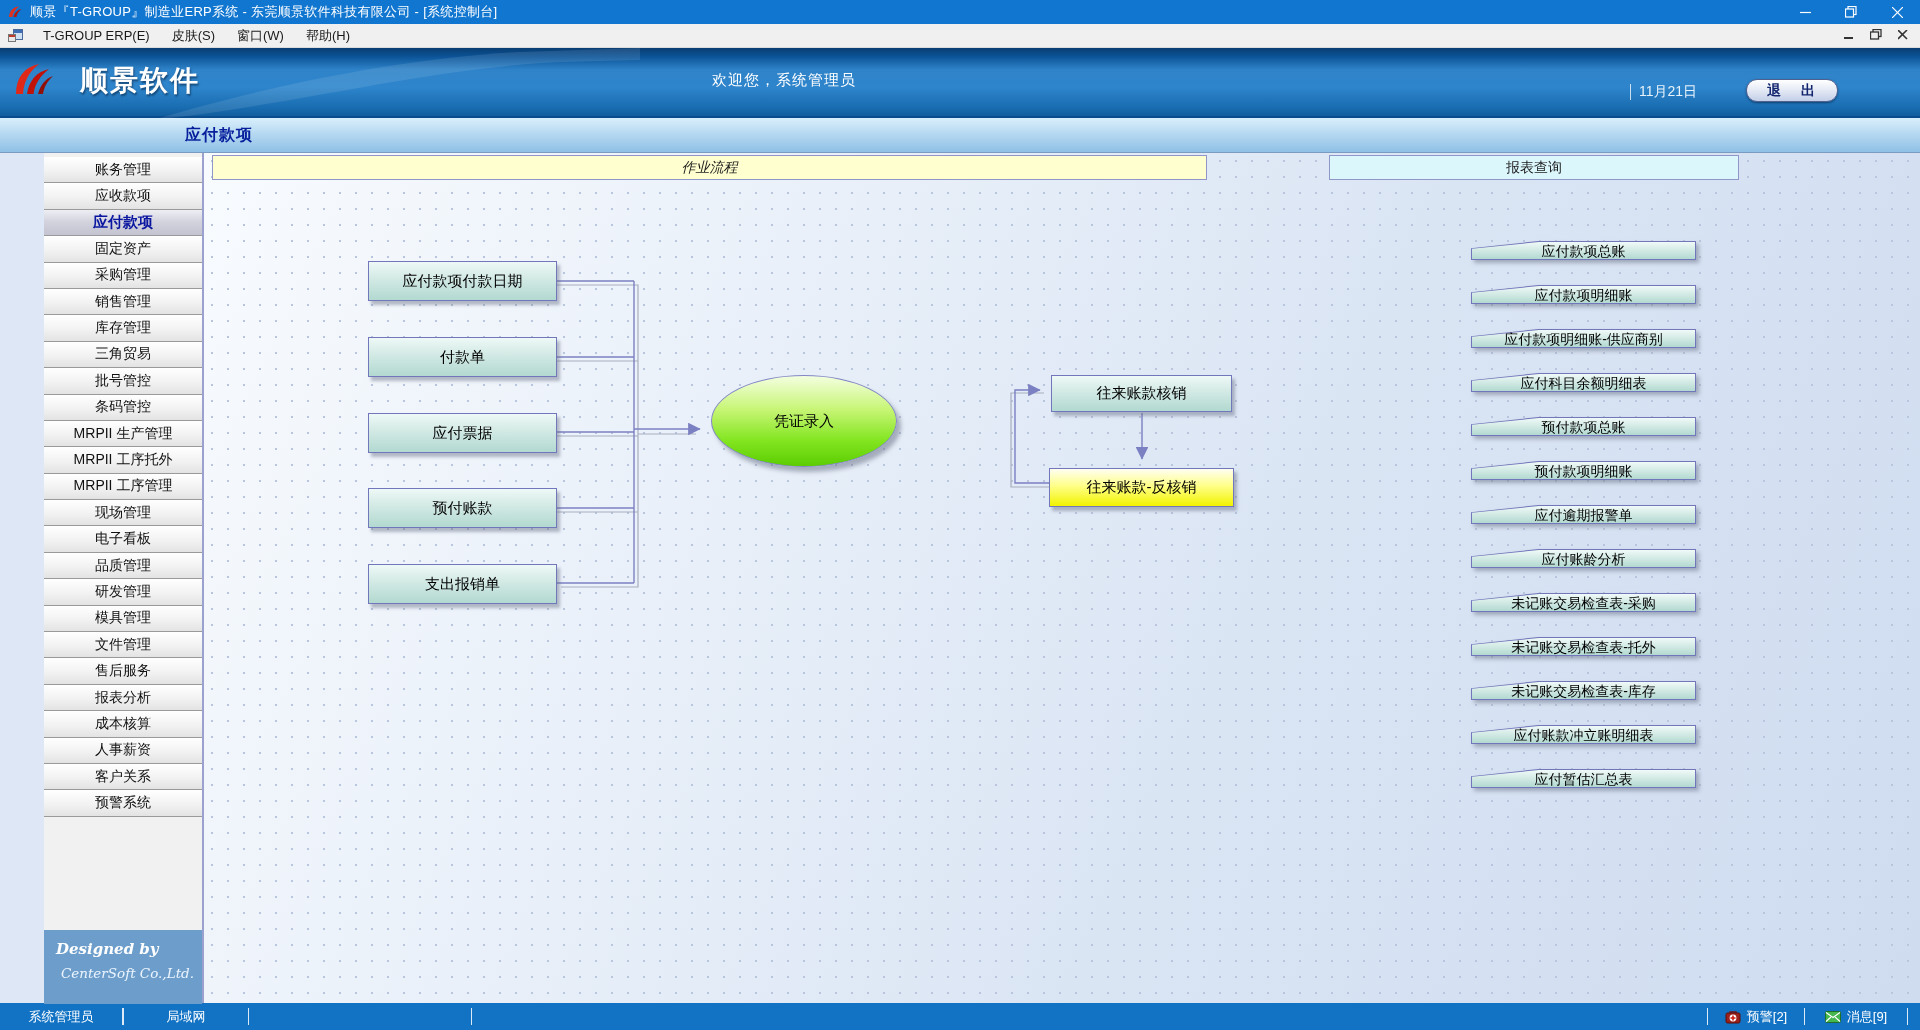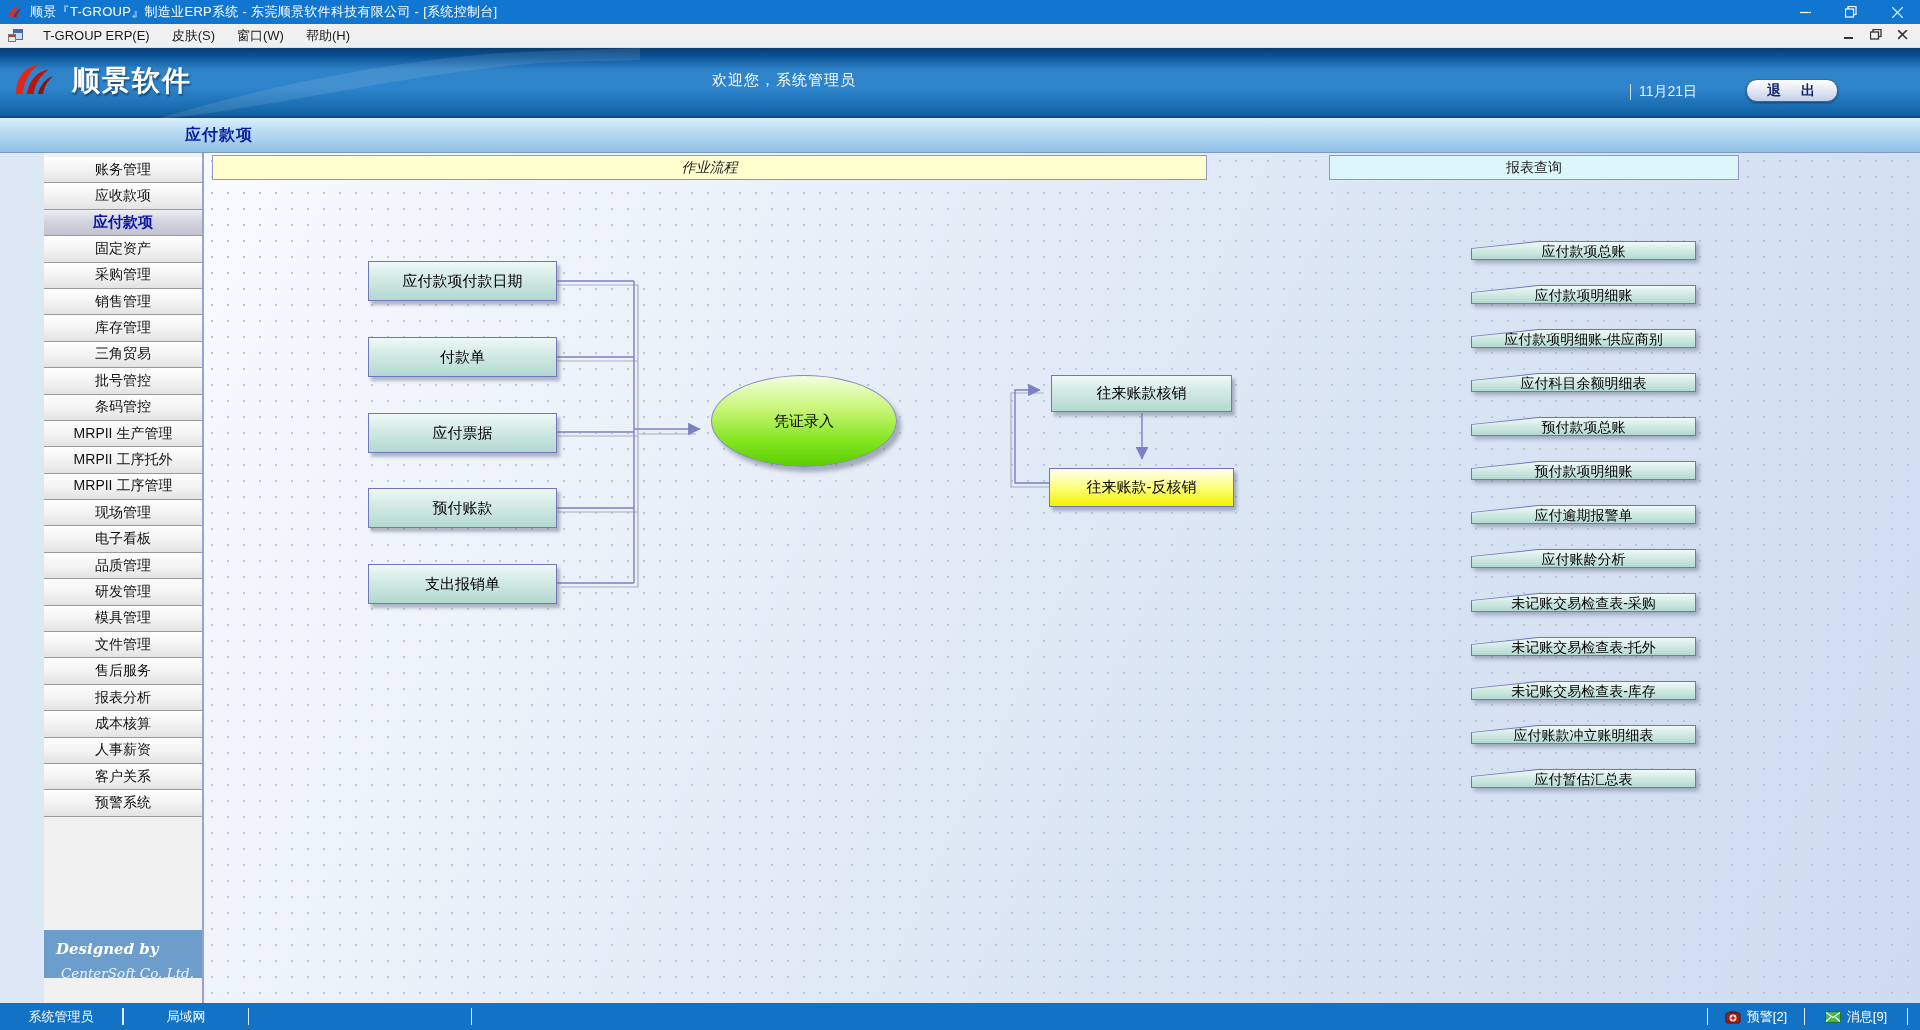--- a/index.html
+++ b/index.html
@@ -22,21 +22,21 @@
   .mb-icon .sq1::before { content:""; position:absolute; left:0; top:0; right:0; height:3px; background:#3d6db5; }
   .mb-icon .sq2 { position:absolute; left:0; top:5px; width:8px; height:8px; background:#e8e8e8; border:1px solid #777; }
   .mb-icon .sq2::before { content:""; position:absolute; left:0; top:0; right:0; height:2px; background:#c03a2b; }
   .menu-item { padding:0 11px; height:24px; display:flex; align-items:center; }
   .mb-controls { margin-left:auto; display:flex; gap:16px; padding-right:12px; align-items:center; }
 
   
   .header { height:70px; position:relative; border-bottom:2px solid #0a4c8e;
     background:linear-gradient(180deg,#083d72 0%,#0c5498 13%,#2f83c9 32%,#2e85cb 58%,#196cb0 88%,#125e9e 100%); }
   .swoosh { position:absolute; left:0; top:0; width:640px; height:70px; pointer-events:none; opacity:.55; }
-  .logo { position:absolute; left:12px; top:12px; display:flex; align-items:center; gap:16px; }
+  .logo { position:absolute; left:12px; top:12px; display:flex; align-items:center; gap:24px; }
   .brand { color:#fff; font-size:28px; font-weight:bold; letter-spacing:2px; text-shadow:1px 2px 2px rgba(0,25,55,.55); }
   .tabs { position:absolute; left:284px; top:14px; height:56px; display:flex; }
   .tab { width:94px; display:flex; align-items:center; justify-content:center; color:#fff; font-size:15px; border-left:1px solid rgba(170,205,235,.45); cursor:default; }
   .tab:last-child { border-right:1px solid rgba(170,205,235,.45); }
   .tab.active { background:linear-gradient(180deg,#8cbbe2 0%,#5b9bd0 35%,#4187c2 100%); }
   .welcome { position:absolute; left:712px; top:23px; color:#fff; font-weight:normal; font-size:15px; letter-spacing:1px; }
   .hdr-date { position:absolute; left:1630px; top:35px; color:#e8f2fb; font-size:14px; display:flex; align-items:center; gap:8px; }
   .hdr-date .vsep { width:1px; height:16px; background:rgba(255,255,255,.75); }
   .logout-btn { position:absolute; left:1746px; top:31px; width:92px; height:23px; border-radius:11px;
     background:linear-gradient(180deg,#ffffff 0%,#e6ebf5 45%,#c3cfe8 100%); border:1px solid #51608f;
@@ -51,21 +51,21 @@
   
   .body { height:850px; display:flex;padding-left:44px; }
 
   .sidebar { width:160px; background:#f1f1f1; border-right:2px solid #9ba1ce; position:relative; flex:none; }
   .side-list { padding-top:4px; }
   .side-item { height:26.4px; border-bottom:1px solid #9a9a9a;
     background:linear-gradient(180deg,#ffffff 0%,#f2f2f2 55%,#e3e3e3 100%);
     display:flex; align-items:center; justify-content:center; font-size:14px; color:#101010; cursor:pointer; }
   .side-item.sel { background:linear-gradient(180deg,#eeeef4 0%,#d4d4df 45%,#c3c3d1 100%);
     color:#0a16a0; font-weight:bold; font-size:15px; }
-  .designed { position:absolute; left:0; top:777px; width:158px; height:48px; background:#6d9ecb; color:#fff; }
+  .designed { position:absolute; left:0; top:777px; width:158px; height:74px; background:#6d9ecb; color:#fff; }
   .designed .d1 { font-style:italic; font-family:"DejaVu Serif","Liberation Serif",serif; font-weight:bold; font-size:15px; margin:10px 0 0 12px; }
   .designed .d2 { font-style:italic; font-family:"DejaVu Serif","Liberation Serif",serif; font-size:13.5px; text-align:right; margin:7px 8px 0 0; color:#ecf5ff; }
 
   .content { flex:1; position:relative; background-color:#dfe8f6;
     background-image:radial-gradient(circle,#b9c5dc 1px,rgba(0,0,0,0) 1.3px),
       linear-gradient(115deg,#f8fbfe 0%,#ecf2fa 25%,#dae5f4 60%,#cfdcf0 100%);
     background-size:16px 16px,100% 100%; overflow:hidden; }
 
   .secbar { position:absolute; top:2px; height:25px; border:1px solid #9097c8; display:flex; align-items:center; justify-content:center; font-size:14px; color:#1c1c1c; }
   .secbar.flow { left:8px; width:995px; background:#ffffcf;font-style:italic; }

